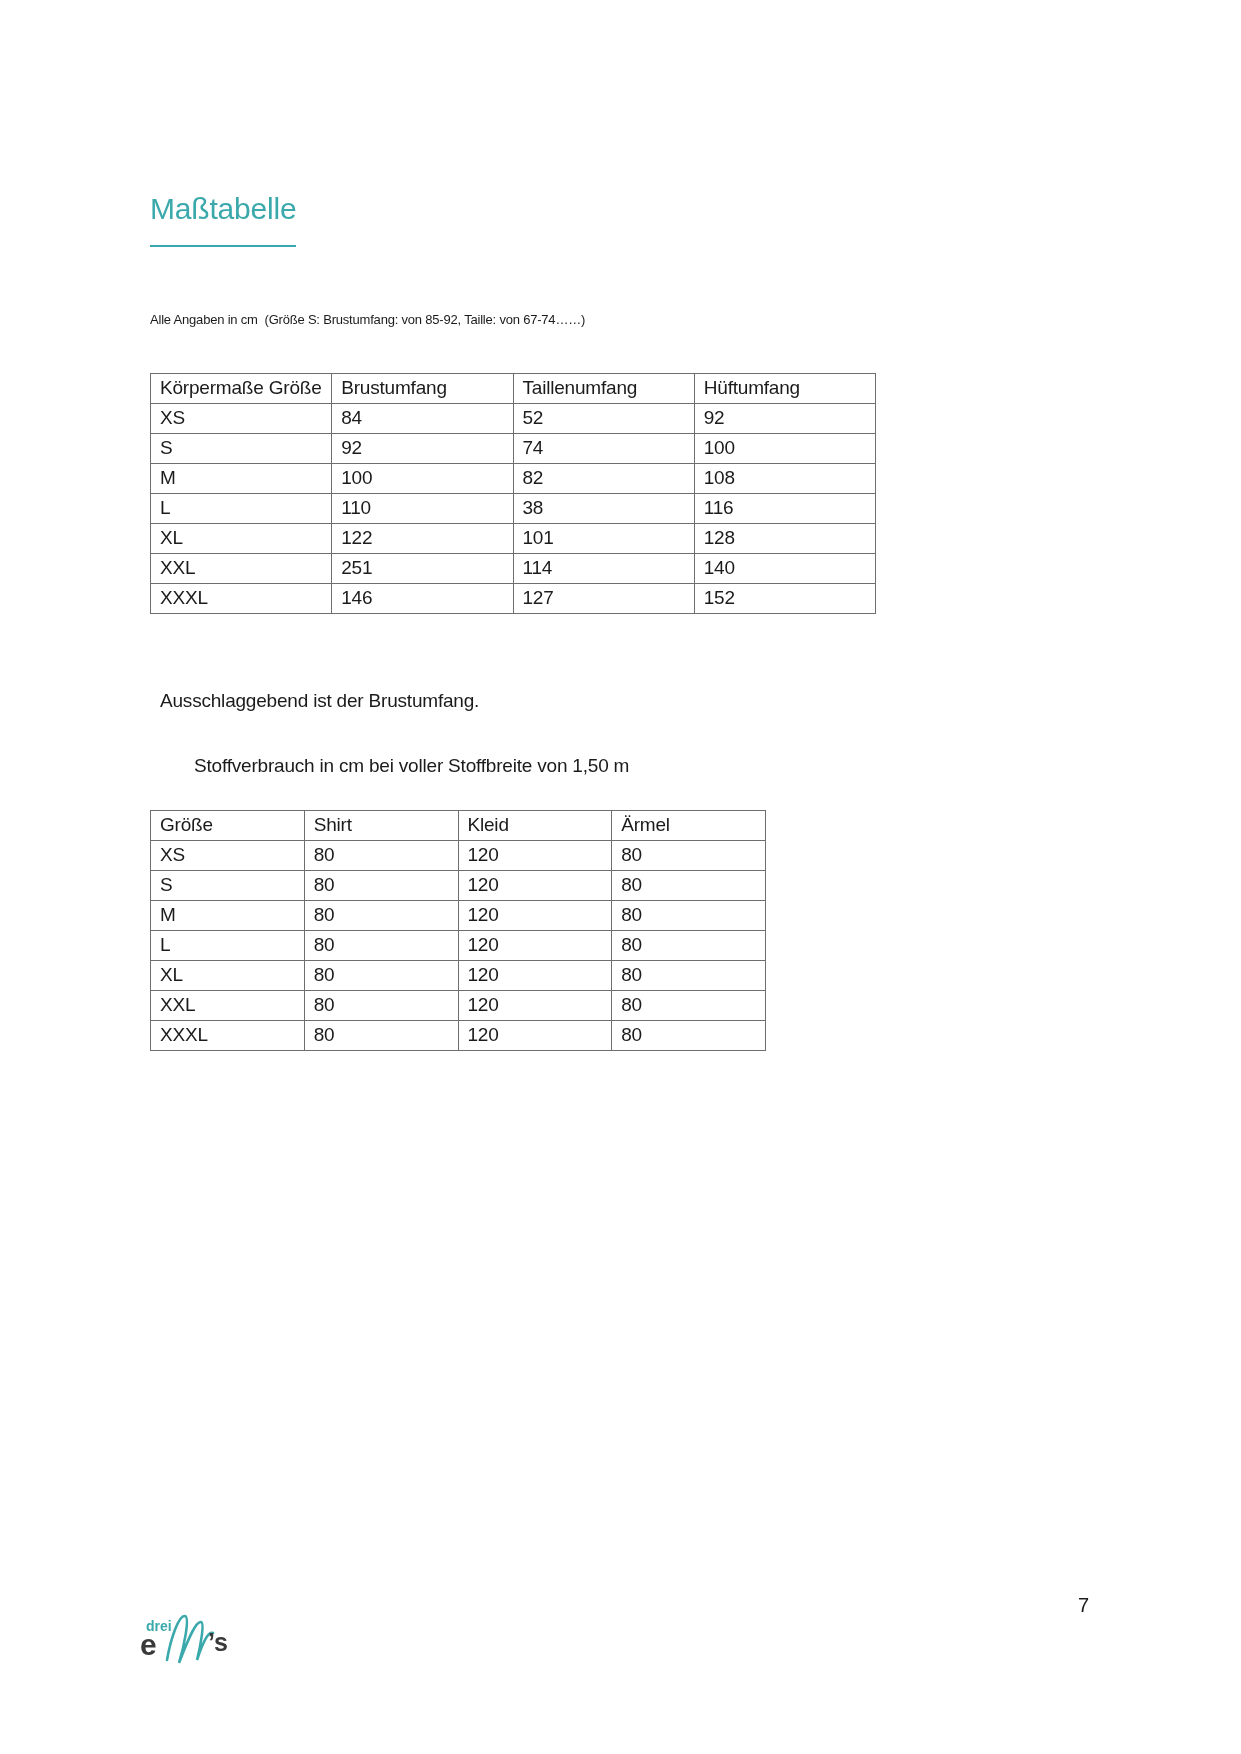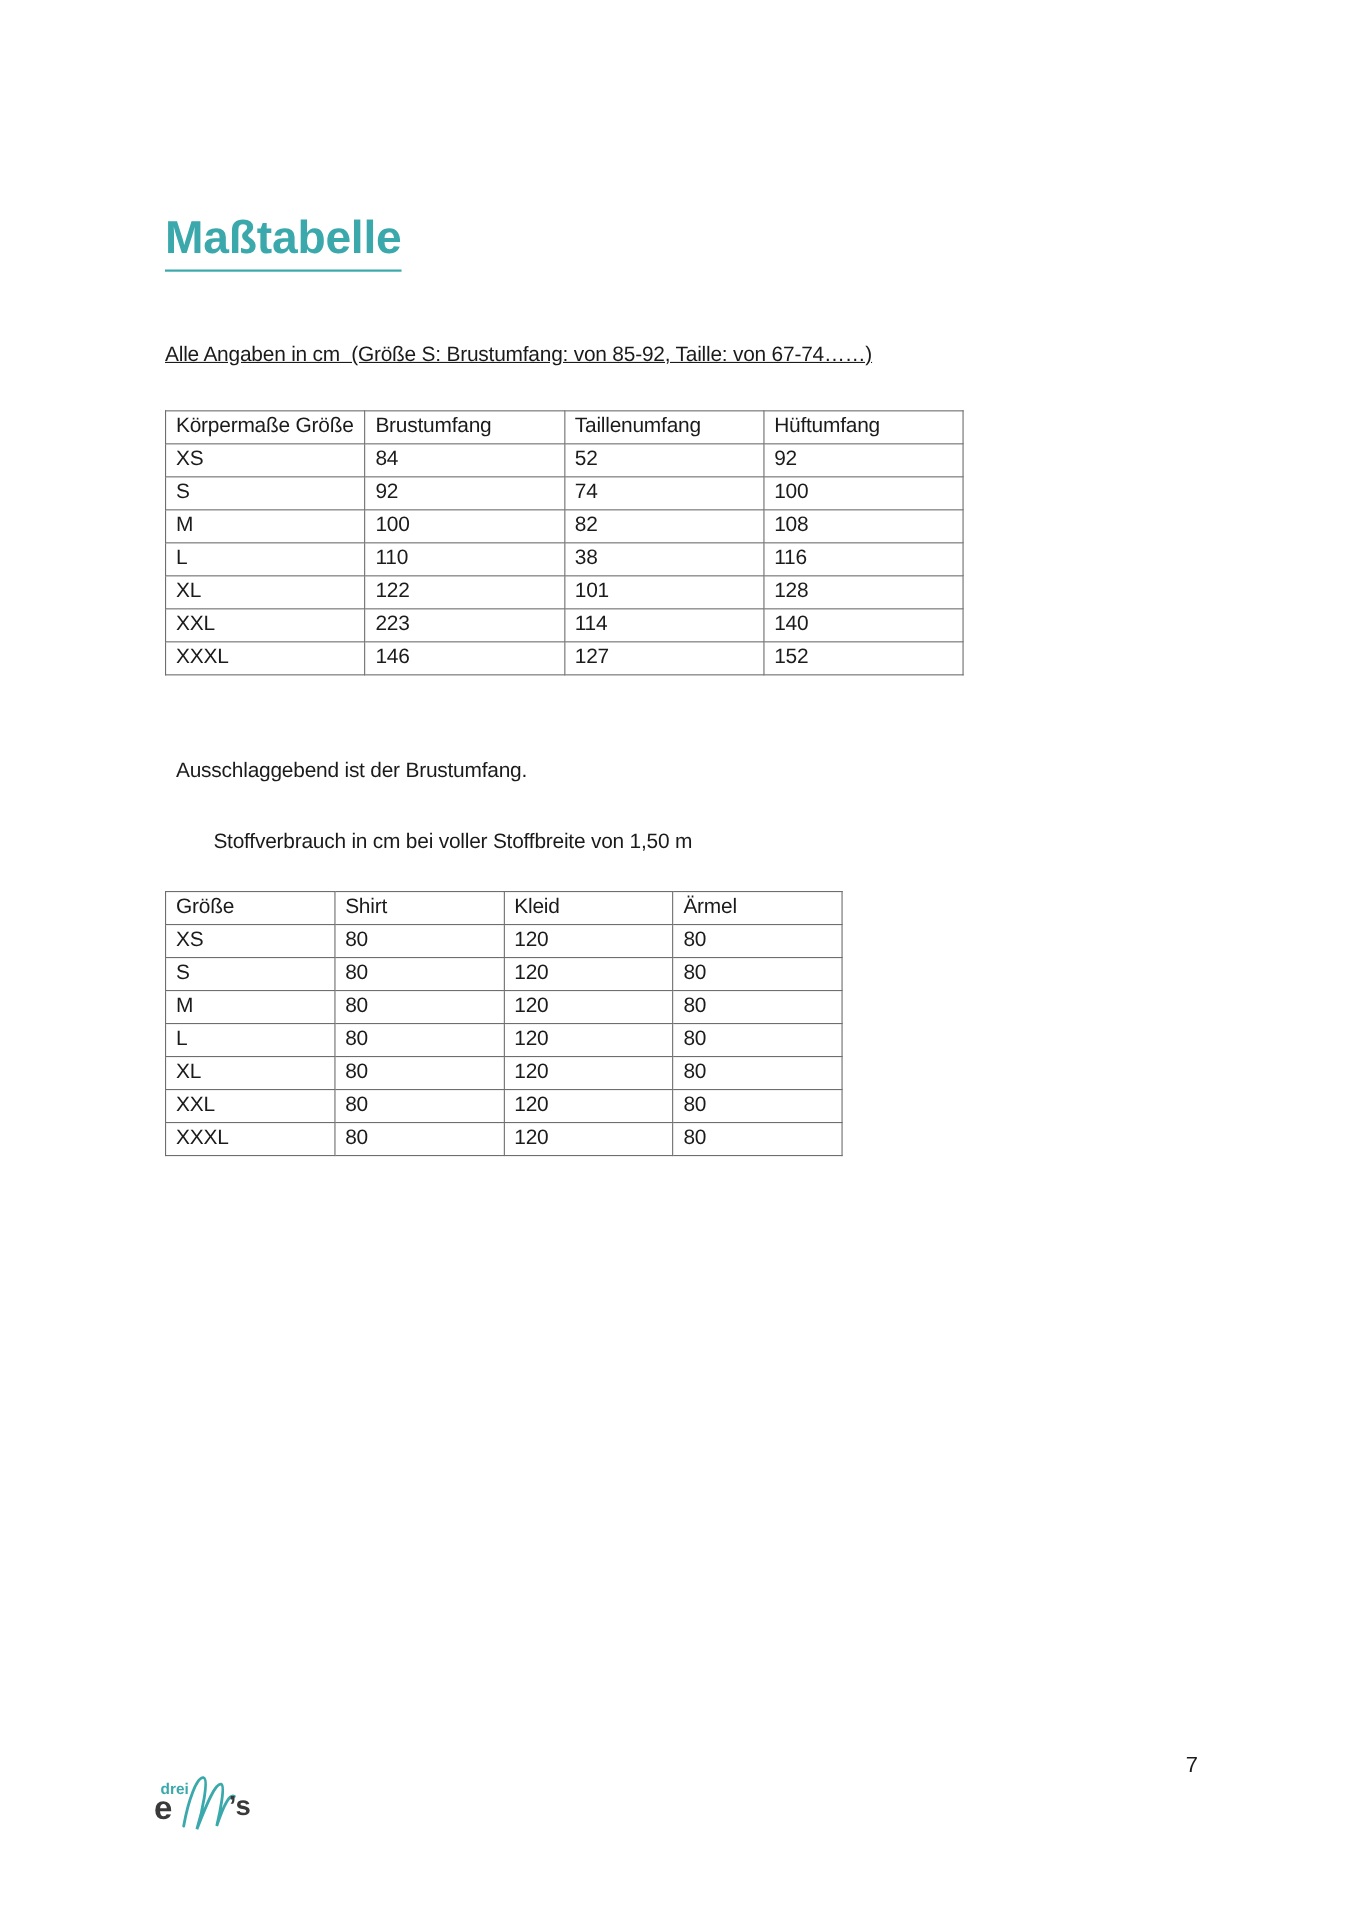--- a/index.html
+++ b/index.html
@@ -14,37 +14,36 @@
     background: #ffffff;
     font-family: "Liberation Sans", "DejaVu Sans", sans-serif;
     color: #1b1b1b;
     overflow: hidden;
   }
   .title {
     position: absolute;
     left: 150px;
     top: 192px;
     margin: 0;
-    font-size: 42px;
-    font-weight: bold;
+    font-size: 30px;
+    font-weight: normal;
     letter-spacing: -0.2px;
     color: #3BA9AC;
     display: inline-block;
     border-bottom: 2px solid #3BA9AC;
-    padding-bottom: 5px;
+    padding-bottom: 19px;
   }
   .intro {
     position: absolute;
     left: 150px;
     top: 312px;
     margin: 0;
-    font-size: 19px;
+    font-size: 13px;
     letter-spacing: -0.2px;
     white-space: pre-wrap;
-    text-decoration: underline;
   }
   table {
     position: absolute;
     border-collapse: collapse;
     table-layout: fixed;
   }
   .t1 {
     left: 150px;
     top: 373px;
     width: 726px;
@@ -162,21 +161,21 @@
           <td>116</td>
         </tr>
         <tr>
           <td>XL</td>
           <td>122</td>
           <td>101</td>
           <td>128</td>
         </tr>
         <tr>
           <td>XXL</td>
-          <td>223</td>
+          <td>251</td>
           <td>114</td>
           <td>140</td>
         </tr>
         <tr>
           <td>XXXL</td>
           <td>146</td>
           <td>127</td>
           <td>152</td>
         </tr>
       </tbody>

